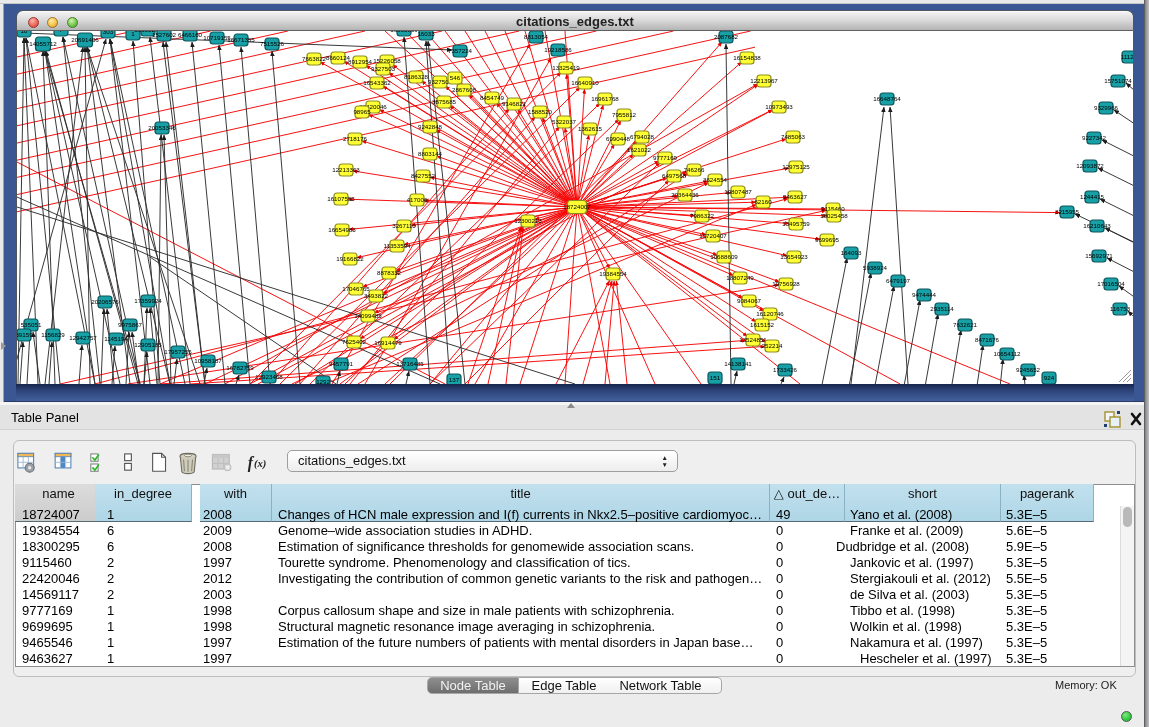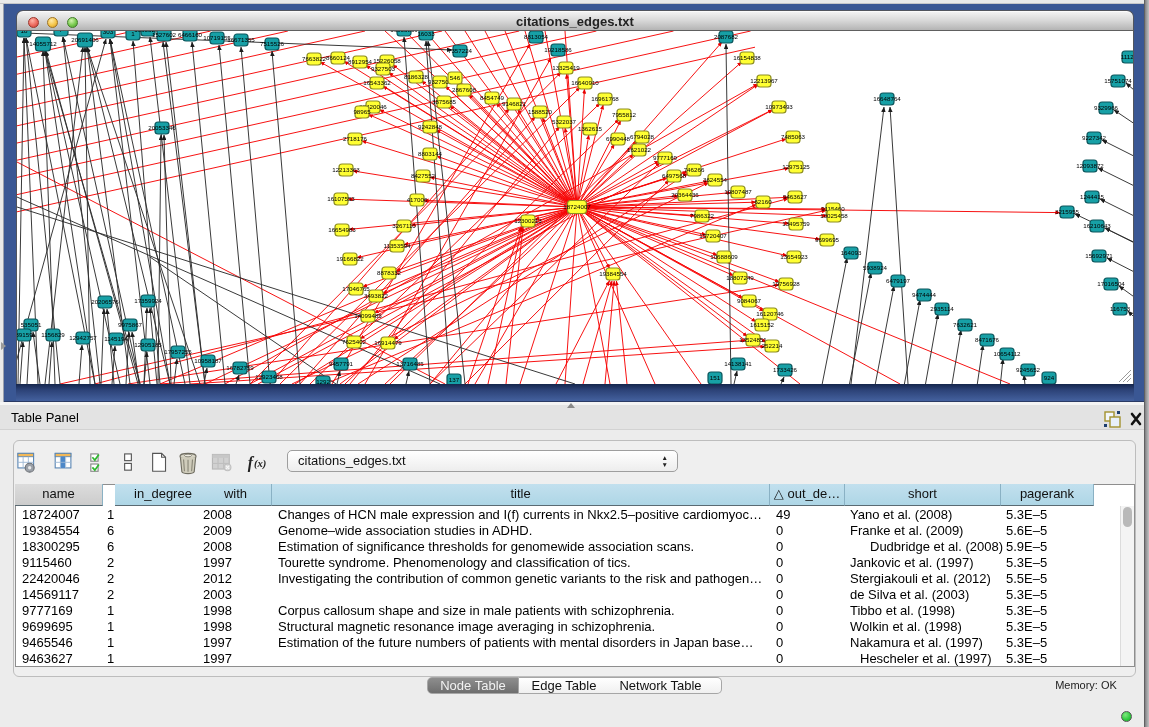--- a/index.html
+++ b/index.html
@@ -13,27 +13,27 @@
 .tl{position:absolute;top:5.5px;width:11px;height:11px;border-radius:50%}
 #canvas{left:0;top:21px;width:1118px;height:354px;background:#fff;border-left:1px solid #51555e;border-right:1px solid #51555e;overflow:hidden}
 #shadowband{left:16px;top:384px;width:1118px;height:17px;background:linear-gradient(#15264c,#2c4277 35%,#44619e)}
 #belowline{left:4px;top:401px;width:1140px;height:1px;background:#2a3a64}
 #gap1{left:0;top:402px;width:1144px;height:3px;background:#f4f4f4}
 #tpbar{left:0;top:405px;width:1144px;height:25px;background:#e3e3e3;border-bottom:1px solid #d2d2d2}
 #tpbar .t{position:absolute;left:11px;top:5px;font-size:13px;color:#000000}
 #panel{left:13px;top:440px;width:1123px;height:237px;background:#efefef;border:1px solid #bdbdbd;border-radius:6px}
 #combo{left:287px;top:450px;width:391px;height:22px;background:linear-gradient(#ffffff,#ededed);border:1px solid #9e9e9e;border-radius:5px;font-size:13px;color:#111;line-height:20px;padding-left:10px}
 #table{left:15px;top:484px;width:1120px;height:183px;background:#fff;border:1px solid #8e8e8e}
-.hd{position:absolute;top:484px;height:22px;background:linear-gradient(#c2e0ee,#aed6e6);border-right:1px solid #8ab1c4;border-bottom:1px solid #5a6a72;font-size:13px;color:#111;text-align:center;line-height:20px}
+.hd{position:absolute;top:484px;height:38px;background:linear-gradient(#c2e0ee,#aed6e6);border-right:1px solid #8ab1c4;border-bottom:1px solid #5a6a72;font-size:13px;color:#111;text-align:center;line-height:20px}
 .row{position:absolute;left:0;width:1120px;height:16px;font-size:13px;color:#000}
 .row span{position:absolute;top:0;line-height:16px;white-space:nowrap}
 #sbar{left:1120px;top:506px;width:14px;height:160px;background:#f4f4f4;border-left:1px solid #dcdcdc}
 #thumb{left:1122.5px;top:507px;width:9px;height:20px;background:#b9b9b9;border-radius:5px}
 .tab{position:absolute;top:677px;height:17px;border:1px solid #a6a6a6;font-size:13px;text-align:center;line-height:16px}
-#memo{left:1055px;top:679px;width:62px;text-align:center;font-size:11px;color:#222}
+#memo{left:1055px;top:679px;width:62px;text-align:left;font-size:11px;color:#222}
 #memdot{left:1121px;top:710.5px;width:11px;height:11px;border-radius:50%;background:radial-gradient(circle at 38% 32%,#7fe87f,#2dc93d 60%,#1faf2f);border:1px solid #555}
 .icon{position:absolute;top:450px}
 </style></head><body>
 <div class="abs" id="desktop"></div>
 <div class="abs" id="topstrip"></div>
 <div class="abs" id="leftstrip"></div>
 <div class="abs" id="win">
   <div class="abs" id="titlebar">
       <div class="t">citations_edges.txt</div>
     <div class="tl" style="left:10.5px;background:radial-gradient(circle at 38% 30%,#ffb3a7,#ec6a5e 55%,#c33d33);border:1px solid #9c342b"></div>
@@ -878,21 +878,21 @@
         <circle cx="188.9" cy="15.5" r="3" fill="#c4c4c4" stroke="#9a9a9a"></circle>
         <path d="M187.4 14 l3 3 m0 -3 l-3 3" stroke="#fff" stroke-width="1"></path>
       </g>
       <text x="207" y="16.5" font-size="14" font-style="italic" font-weight="700" font-family="Liberation Serif,serif" fill="#222">f</text>
       <text x="212.5" y="15.5" font-size="9.5" font-style="italic" font-weight="700" font-family="Liberation Serif,serif" fill="#222">(x)</text>
     </g>
   </svg>
 <div class="abs" id="combo">citations_edges.txt<span style="position:absolute;right:9px;top:2.5px;font-size:6.5px;line-height:7.5px;color:#222">▲<br>▼</span></div>
 <div class="abs" id="table"></div>
 <div class="hd" style="left:15px;width:88px;background:linear-gradient(#dcdcdc,#cccccc)">name</div>
-<div class="hd" style="left:115px;width:97px">in_degree</div>
+<div class="hd" style="left:95px;width:97px">in_degree</div>
 <div class="hd" style="left:200px;width:72px">with</div>
 <div class="hd" style="left:272px;width:498px">title</div>
 <div class="hd" style="left:770px;width:75px">△ out_de…</div>
 <div class="hd" style="left:845px;width:156px">short</div>
 <div class="hd" style="left:1001px;width:93px">pagerank</div>
 <div class="row" style="top:507px">
     <span style="left:22px">18724007</span>
     <span style="left:107px">1</span>
     <span style="left:203px">2008</span>
     <span style="left:278px">Changes of HCN male expression and I(f) currents in Nkx2.5–positive cardiomyoc…</span>
@@ -908,21 +908,21 @@
     <span style="left:776px">0</span>
     <span style="left:850px">Franke et al. (2009)</span>
     <span style="left:1006px">5.6E–5</span>
   </div>
 <div class="row" style="top:539px">
     <span style="left:22px">18300295</span>
     <span style="left:107px">6</span>
     <span style="left:203px">2008</span>
     <span style="left:278px">Estimation of significance thresholds for genomewide association scans.</span>
     <span style="left:776px">0</span>
-    <span style="left:870px">Dudbridge et al. (2008)</span>
+    <span style="left:836px">Dudbridge et al. (2008)</span>
     <span style="left:1006px">5.9E–5</span>
   </div>
 <div class="row" style="top:555px">
     <span style="left:22px">9115460</span>
     <span style="left:107px">2</span>
     <span style="left:203px">1997</span>
     <span style="left:278px">Tourette syndrome. Phenomenology and classification of tics.</span>
     <span style="left:776px">0</span>
     <span style="left:850px">Jankovic et al. (1997)</span>
     <span style="left:1006px">5.3E–5</span>

